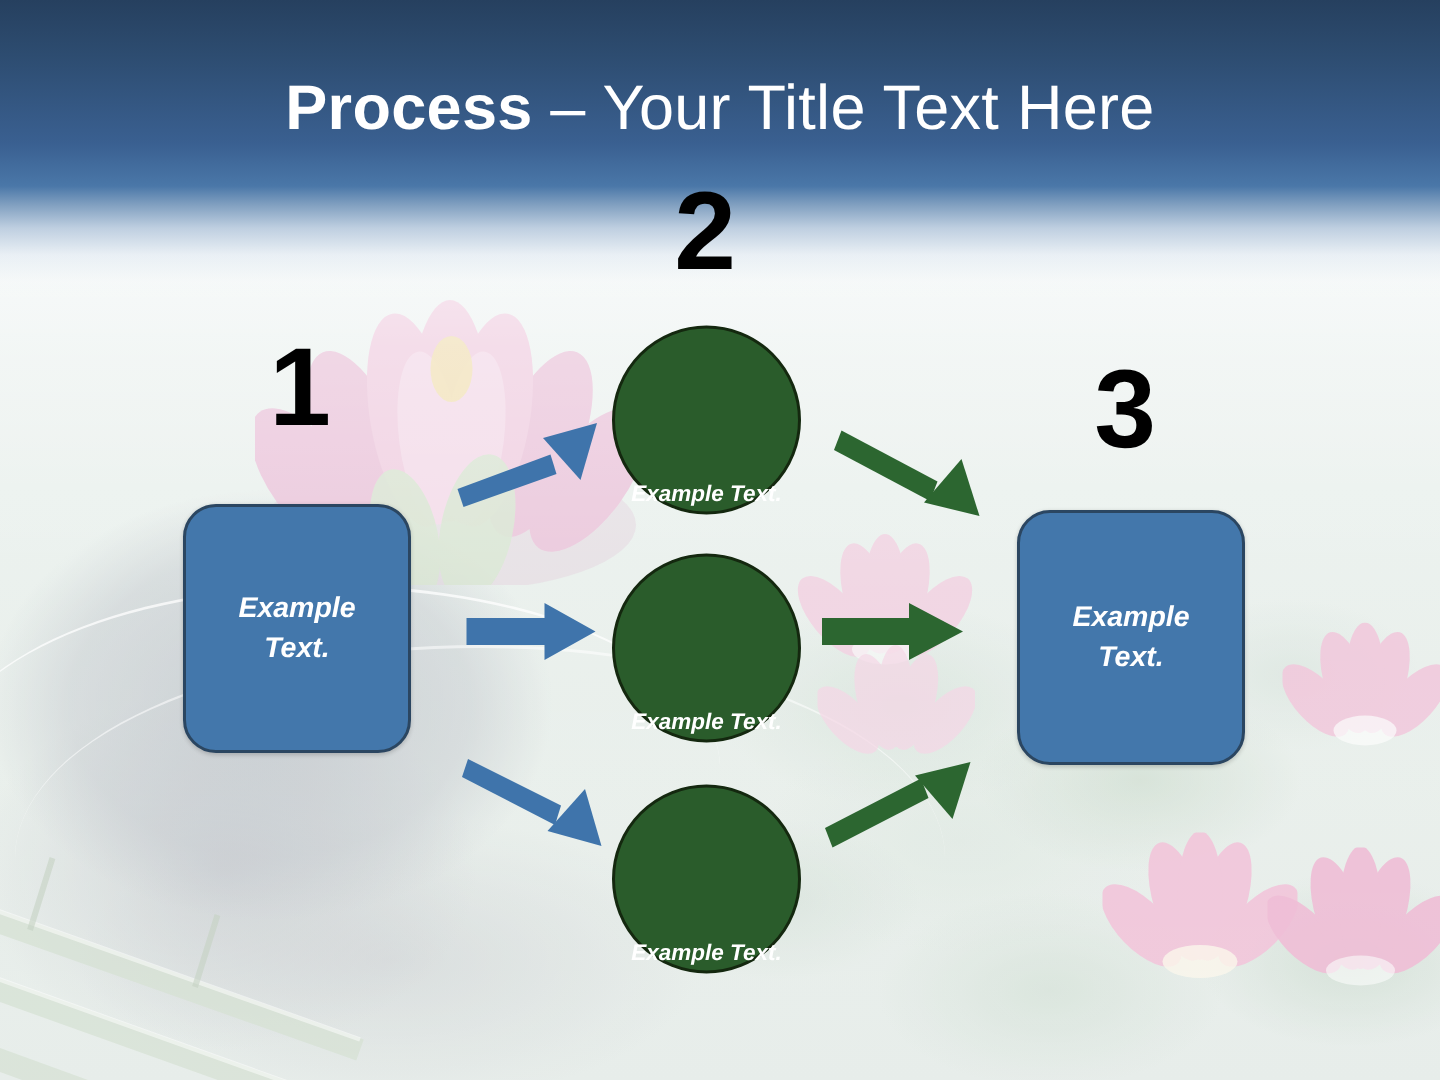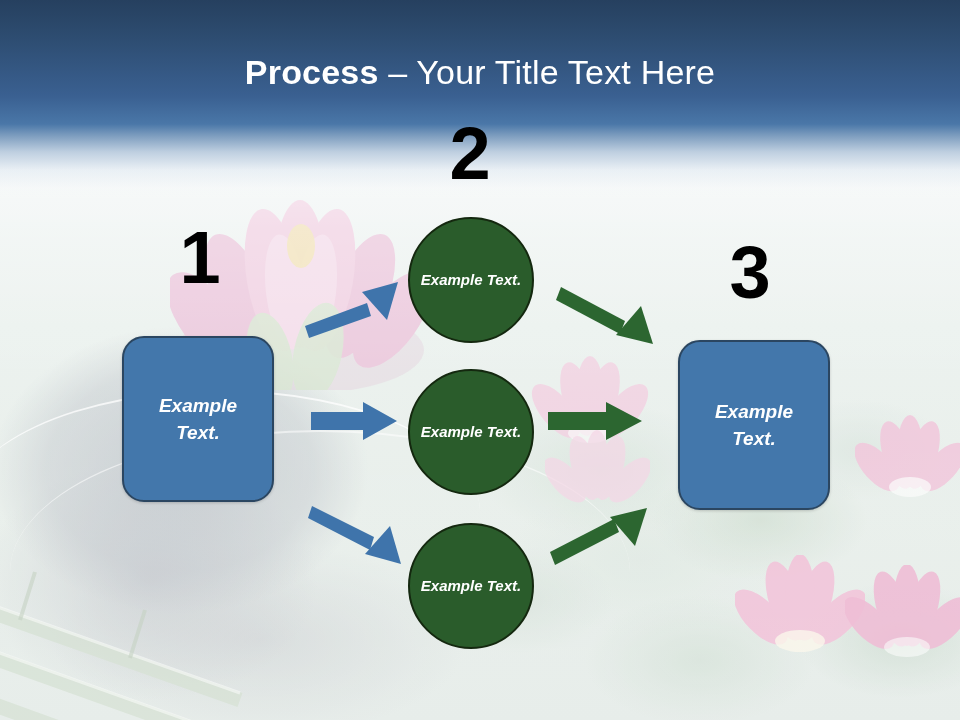--- a/index.html
+++ b/index.html
@@ -103,21 +103,21 @@
       rgba(214,226,238,0.42) 85%,
       rgba(240,245,250,0.12) 94%,
       rgba(255,255,255,0) 100%);
   }
   .slide-title {
     position: absolute;
     left: 0; top: 52px;
     width: 960px;
     text-align: center;
     color: #ffffff;
-    font-size: 34px;
+    font-size: 42px;
     line-height: 40px;
     letter-spacing: 0.2px;
     white-space: nowrap;
   }
   .slide-title .t-strong { font-weight: bold; }
   .slide-title .t-reg { font-weight: normal; }
 
   
   .step-num {
     position: absolute;
@@ -160,21 +160,21 @@
     width: 126px; height: 126px;
     background: #2a5c2b;
     border: 2px solid #14280f;
     border-radius: 50%;
     color: #ffffff;
     font-weight: bold;
     font-style: italic;
     font-size: 15px;
     line-height: 22px;
     display: flex;
-    align-items: center;
+    align-items: flex-end;
     justify-content: center;
     text-align: center;
   }
   #circle-1 { left: 408px; top: 217px; }
   #circle-2 { left: 408px; top: 369px; }
   #circle-3 { left: 408px; top: 523px; }
 
   
   .arrow-svg { position: absolute; overflow: visible; }
 </style>

